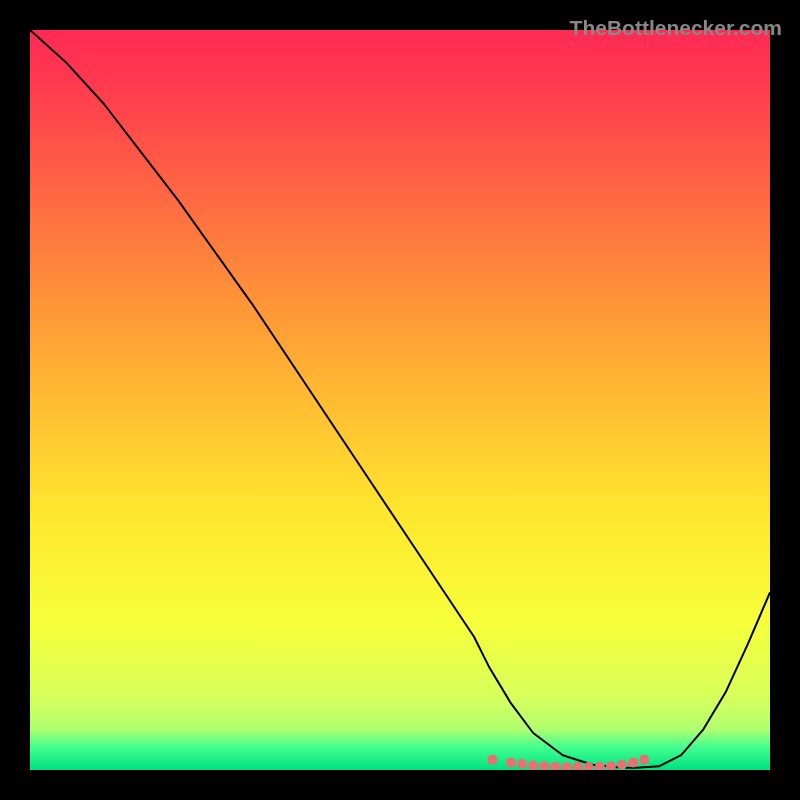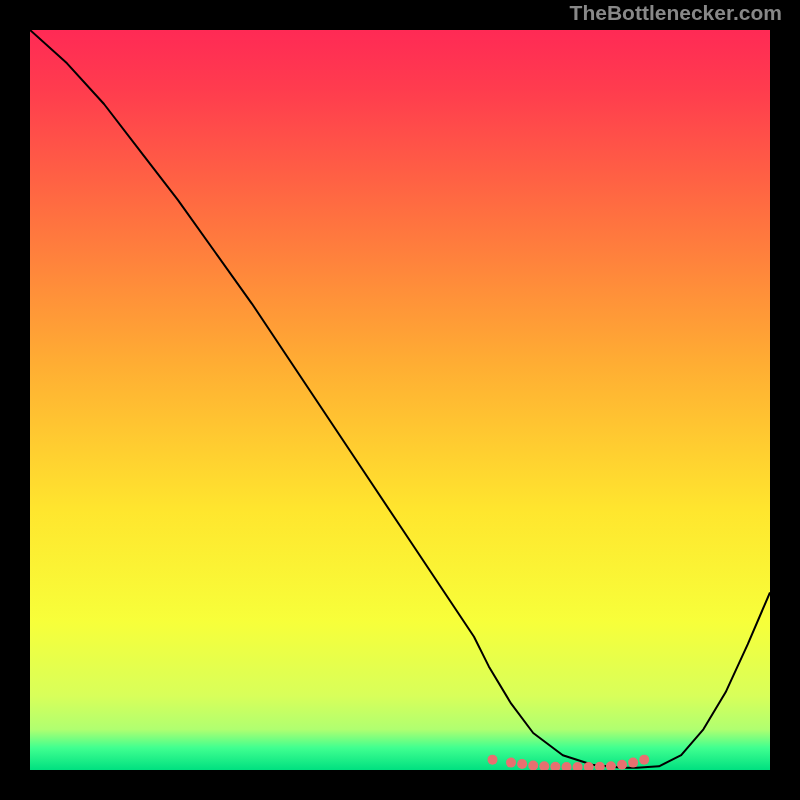--- a/index.html
+++ b/index.html
@@ -12,21 +12,21 @@
     font-family: Arial, sans-serif;
   }
   .container {
     position: relative;
     width: 800px;
     height: 800px;
     background: #000;
   }
   .watermark {
     position: absolute;
-    top: 1px;
+    top: 16px;
     right: 18px;
     color: #888;
     font-size: 21px;
     font-weight: bold;
     z-index: 10;
   }
   .plot-area {
     position: absolute;
     left: 30px;
     top: 30px;

